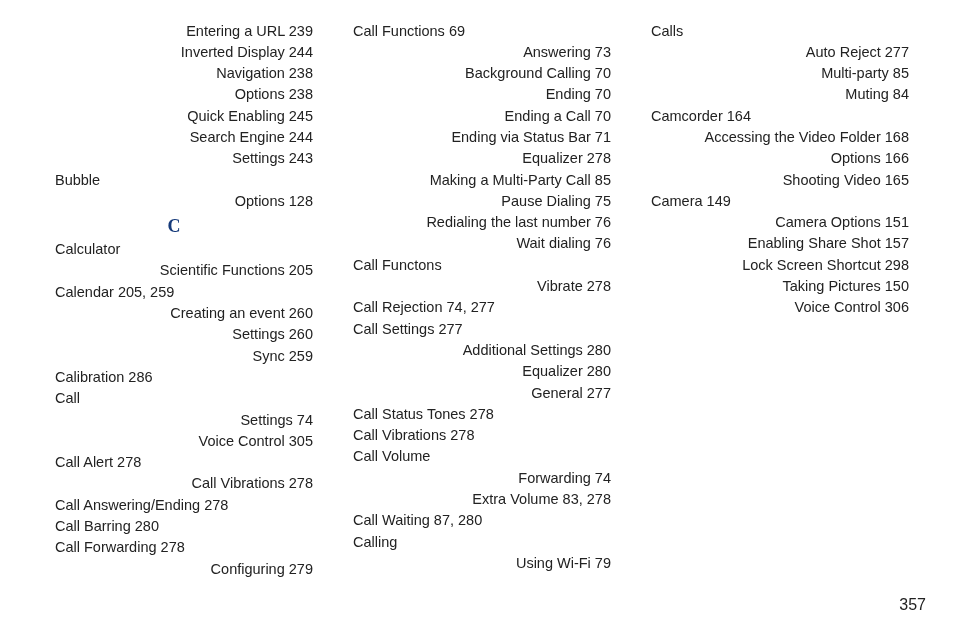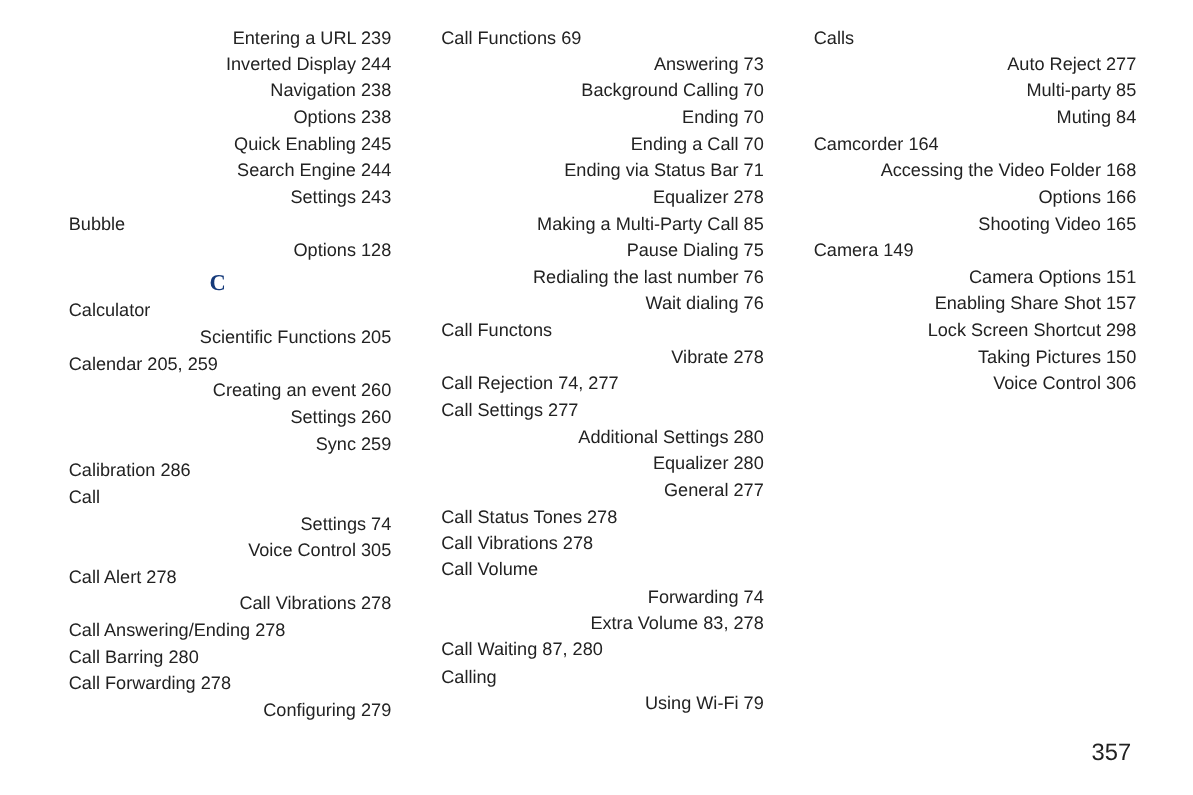--- a/index.html
+++ b/index.html
@@ -39,22 +39,22 @@
     font-weight: 700;
     font-size: 18px;
     text-align: center;
     break-inside: avoid;
     padding: 4px 0 2px 0;
     margin-left: -20px;
   }
   .page-num {
     position: absolute;
     bottom: 22px;
-    right: 49px;
-    font-size: 19px;
+    right: 28px;
+    font-size: 16px;
     margin-left: 24px;
   }
 </style>
 </head>
 <body>
 
 <div class="page">
   <div class="cols" id="index-columns">
       <div class="line ind"><span>Entering a URL</span> <span>239</span></div>
       <div class="line ind"><span>Inverted Display</span> <span>244</span></div>

